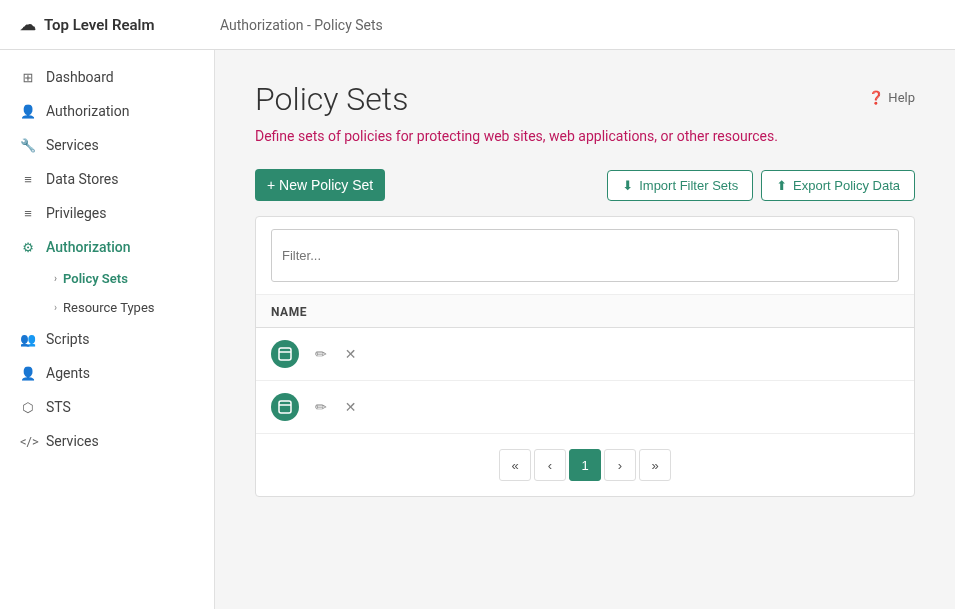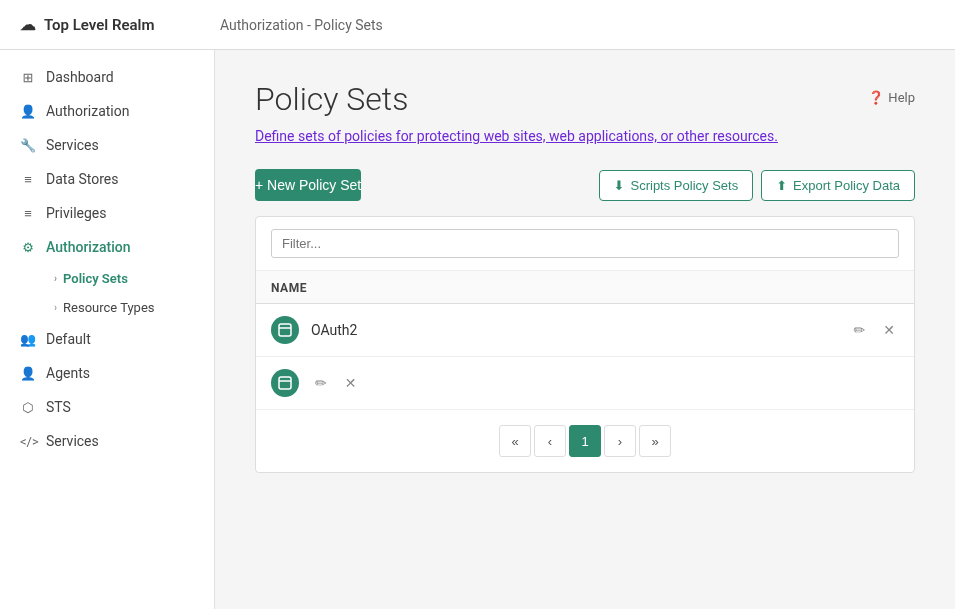--- a/index.html
+++ b/index.html
@@ -93,36 +93,35 @@
     .help-link {
       color: #666;
       font-size: 13px;
       cursor: pointer;
       display: flex;
       align-items: center;
       gap: 4px;
       margin-top: 10px;
     }
     .page-description {
-      color: #6d28d9;
+      color: #be185d;
       font-size: 14px;
       margin-bottom: 25px;
-      text-decoration: underline;
     }
     .toolbar {
       display: flex;
       justify-content: space-between;
       align-items: center;
       margin-bottom: 15px;
     }
     .btn-primary {
       background: #2d8a6e;
       color: #fff;
       border: none;
-      padding: 8px 0;
+      padding: 8px 12px;
       border-radius: 4px;
       cursor: pointer;
       font-size: 14px;
       display: flex;
       align-items: center;
       gap: 6px;
     }
     .btn-secondary {
       background: #fff;
       color: #2d8a6e;
@@ -143,21 +142,21 @@
       border: 1px solid #ddd;
       border-radius: 4px;
       overflow: hidden;
     }
     .filter-bar {
       padding: 12px 15px;
       border-bottom: 1px solid #eee;
     }
     .filter-input {
       width: 100%;
-      padding: 6px 10px;
+      padding: 18px 10px;
       border: 1px solid #ccc;
       border-radius: 3px;
       font-size: 13px;
       color: #333;
       outline: none;
     }
     .table-header {
       padding: 8px 15px;
       border-bottom: 1px solid #ddd;
       background: #fafafa;
@@ -293,21 +292,21 @@
         <span>Policy Sets</span>
       </div>
       <div class="sidebar-sub-item">
         <span class="chevron">›</span>
         <span>Resource Types</span>
       </div>
     </div>
 
     <div class="sidebar-item">
       <span class="icon">👥</span>
-      <span>Default</span>
+      <span>Scripts</span>
     </div>
 
     <div class="sidebar-item">
       <span class="icon">👤</span>
       <span>Agents</span>
     </div>
 
     <div class="sidebar-item">
       <span class="icon">⬡</span>
       <span>STS</span>
@@ -330,66 +329,65 @@
       </div>
     </div>
 
     <p class="page-description">Define sets of policies for protecting web sites, web applications, or other resources.</p>
 
     <div class="toolbar">
       <button class="btn-primary">+ New Policy Set</button>
       <div class="btn-group">
         <button class="btn-secondary">
           <span>⬇</span>
-          <span>Scripts Policy Sets</span>
+          <span>Import Filter Sets</span>
         </button>
         <button class="btn-secondary">
           <span>⬆</span>
           <span>Export Policy Data</span>
         </button>
       </div>
     </div>
 
     <div class="card">
 
       <div class="filter-bar">
         <input class="filter-input" type="text" placeholder="Filter..." style="">
       </div>
 
       <div class="table-header">
         <span>NAME</span>
-      </div>
-
-      <div class="table-row">
-        <div class="row-icon">
-          <svg width="14" height="14" viewBox="0 0 14 14">
-            <rect x="1" y="1" width="12" height="12" rx="2" fill="none" stroke="white" stroke-width="1.5"></rect>
-            <line x1="1" y1="5" x2="13" y2="5" stroke="white" stroke-width="1.5"></line>
-          </svg>
-        </div>
-        <span class="row-name">OAuth2</span>
-        <div class="row-actions">
-          <button class="action-btn">✏</button>
-          <button class="action-btn">✕</button>
-        </div>
       </div>
 
       <div class="table-row">
         <div class="row-icon">
           <svg width="14" height="14" viewBox="0 0 14 14">
             <rect x="1" y="1" width="12" height="12" rx="2" fill="none" stroke="white" stroke-width="1.5"></rect>
             <line x1="1" y1="5" x2="13" y2="5" stroke="white" stroke-width="1.5"></line>
           </svg>
         </div>
         <div class="row-actions">
           <button class="action-btn">✏</button>
           <button class="action-btn">✕</button>
         </div>
       </div>
 
+      <div class="table-row">
+        <div class="row-icon">
+          <svg width="14" height="14" viewBox="0 0 14 14">
+            <rect x="1" y="1" width="12" height="12" rx="2" fill="none" stroke="white" stroke-width="1.5"></rect>
+            <line x1="1" y1="5" x2="13" y2="5" stroke="white" stroke-width="1.5"></line>
+          </svg>
+        </div>
+        <div class="row-actions">
+          <button class="action-btn">✏</button>
+          <button class="action-btn">✕</button>
+        </div>
+      </div>
+
       <div class="pagination">
         <button class="page-btn">«</button>
         <button class="page-btn">‹</button>
         <button class="page-btn active">1</button>
         <button class="page-btn">›</button>
         <button class="page-btn">»</button>
       </div>
 
     </div>
 

